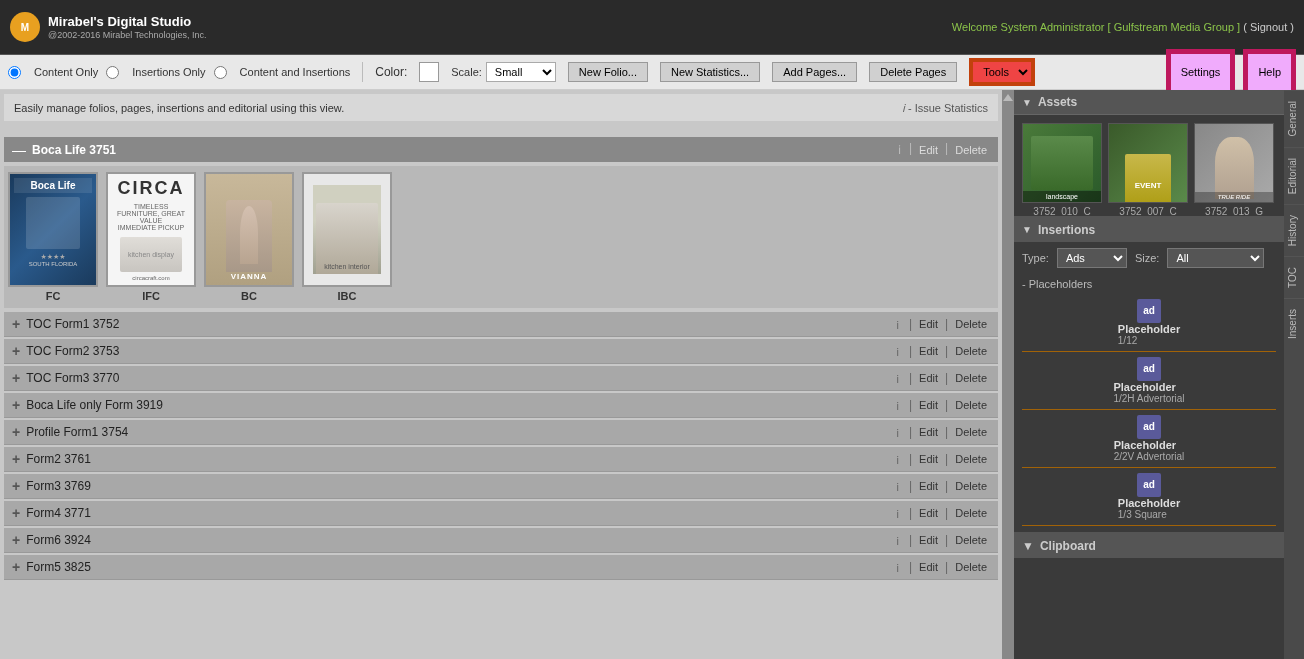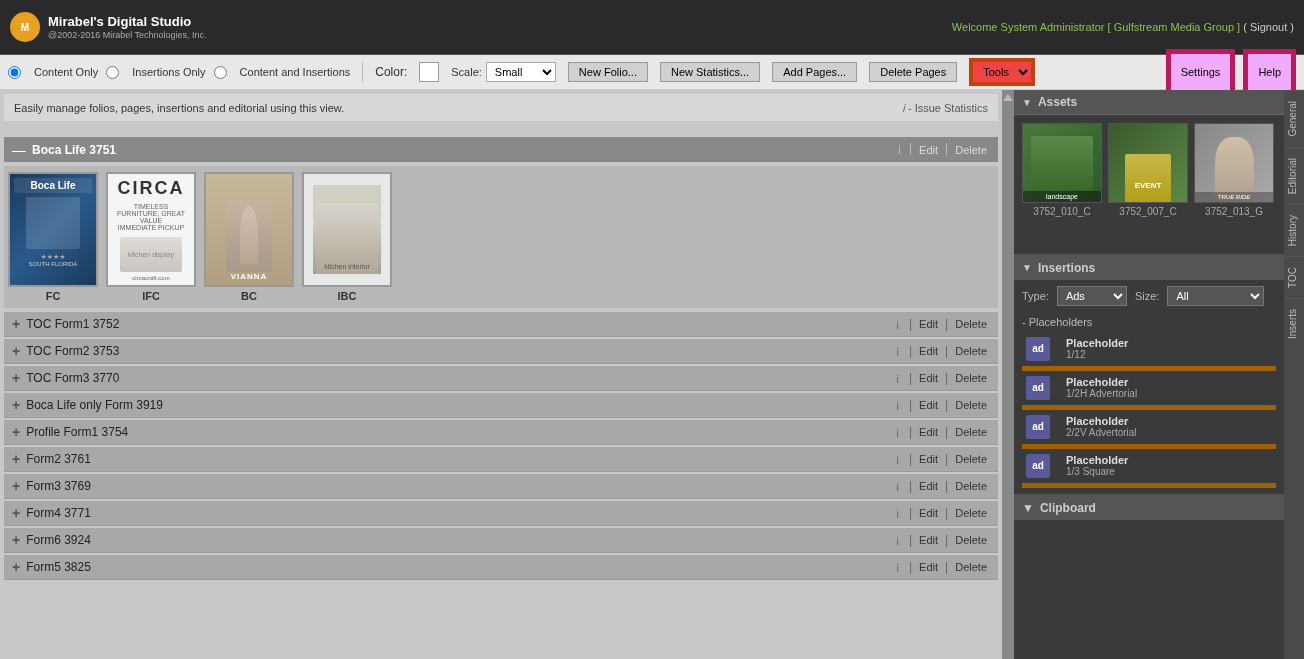--- a/index.html
+++ b/index.html
@@ -284,22 +284,22 @@
     .ins-label { color: #bbb; font-size: 11px; }
     .ins-select {
       padding: 2px 4px; background: #555; border: 1px solid #777; color: #fff; font-size: 11px;
     }
     .placeholders-section { background: #3a3a3a; padding: 0 8px 6px; }
     .placeholders-header {
       color: #bbb; font-size: 11px; padding: 4px 0;
       display: flex; align-items: center; gap: 4px;
     }
     .placeholder-item {
-      display: flex; align-items: center; gap: 16px;
-      padding: 5px 4px; border-bottom: 5px solid #a16207; cursor: pointer;
+      display: flex; align-items: center; gap: 0;
+      padding: 5px 4px; border-bottom: 1px solid #a16207; cursor: pointer; flex-direction: column;
     }
     .ad-icon {
       width: 24px; height: 24px; background: #5a5a9a; color: #fff;
       display: flex; align-items: center; justify-content: center;
       font-size: 10px; font-weight: bold; border-radius: 2px; flex-shrink: 0;
     }
     .placeholder-info { display: flex; flex-direction: column; }
     .placeholder-name { color: #ddd; font-size: 11px; font-weight: bold; }
     .placeholder-size { color: #aaa; font-size: 10px; }
 

